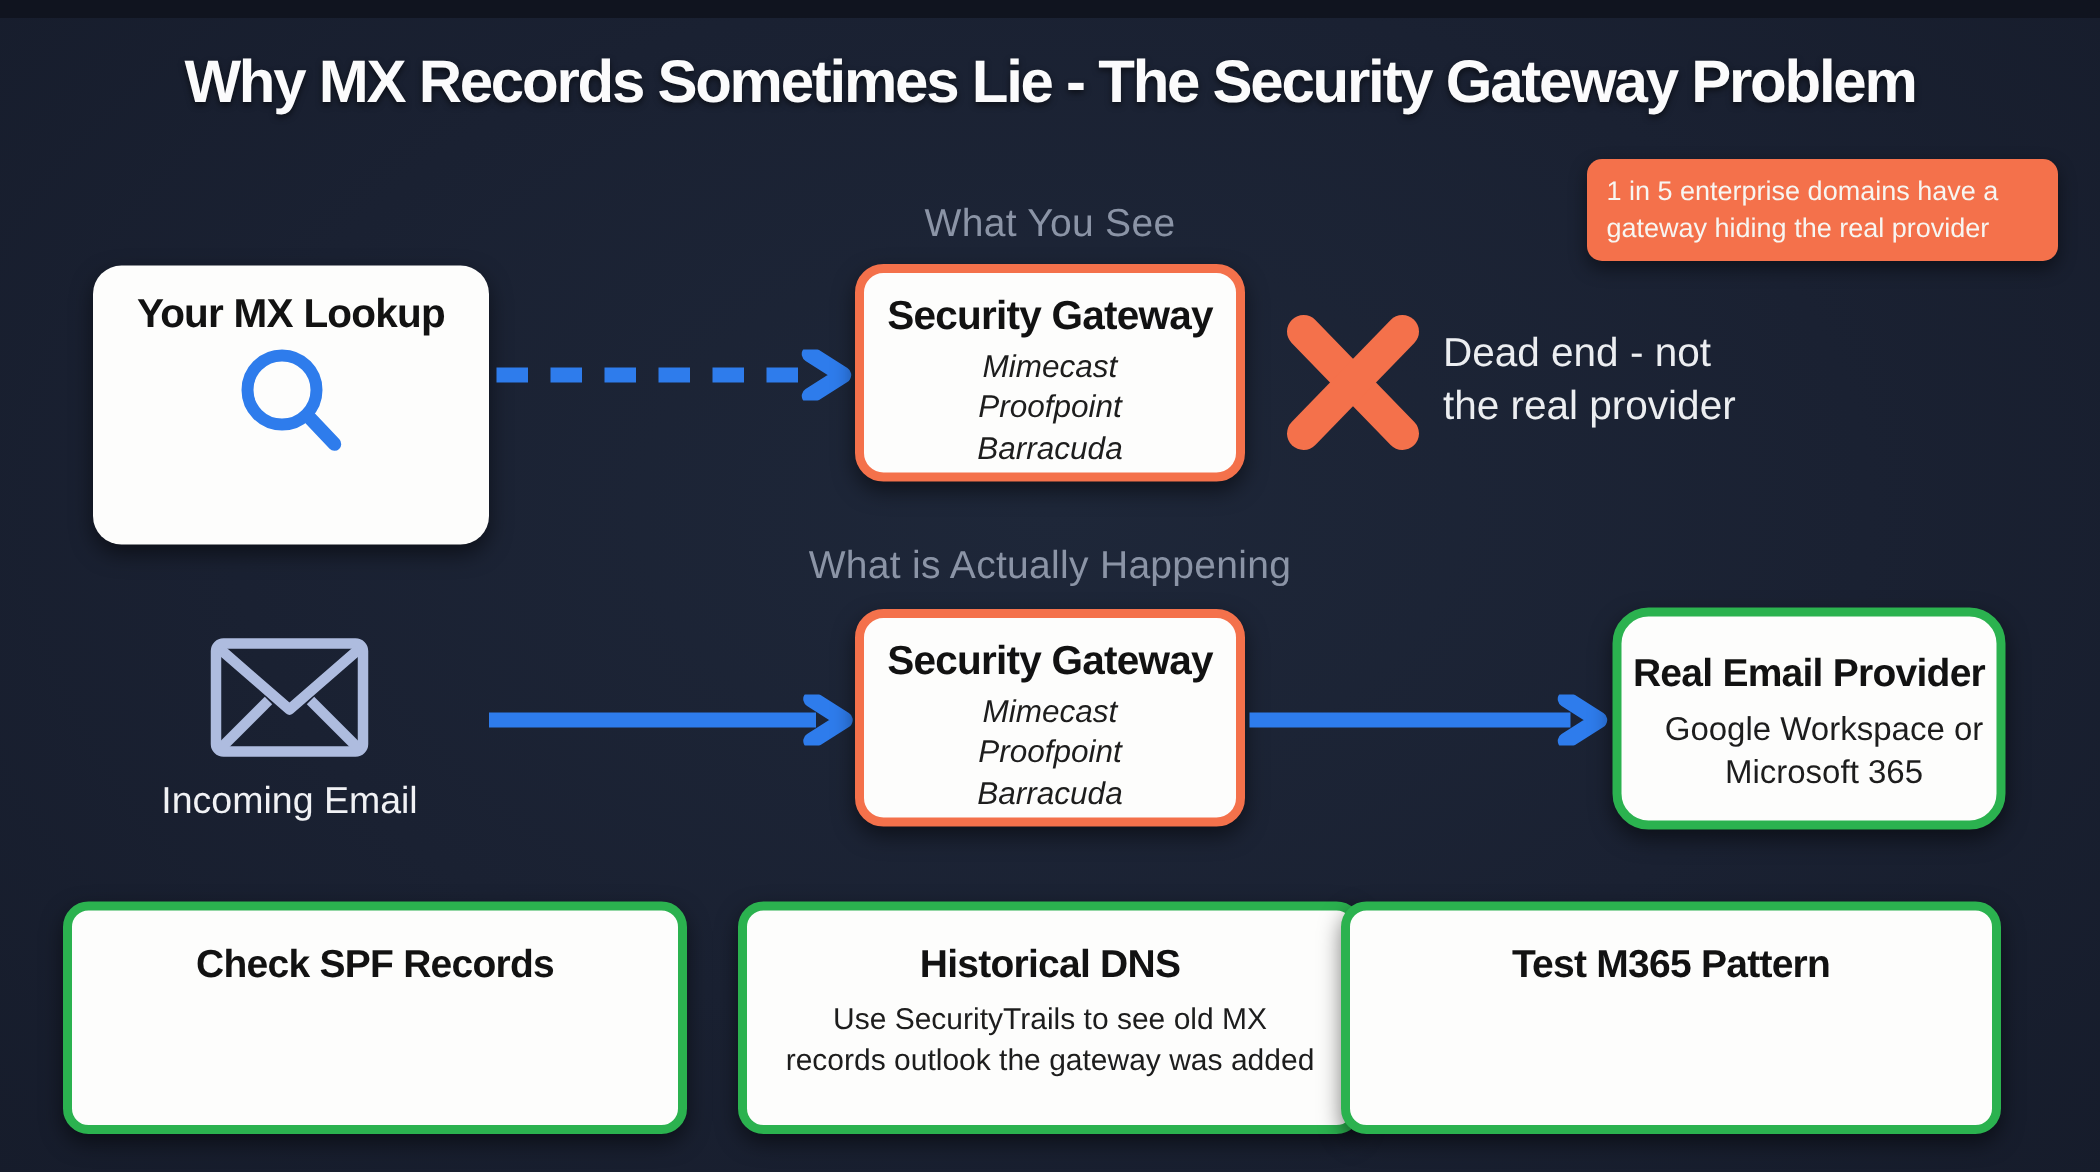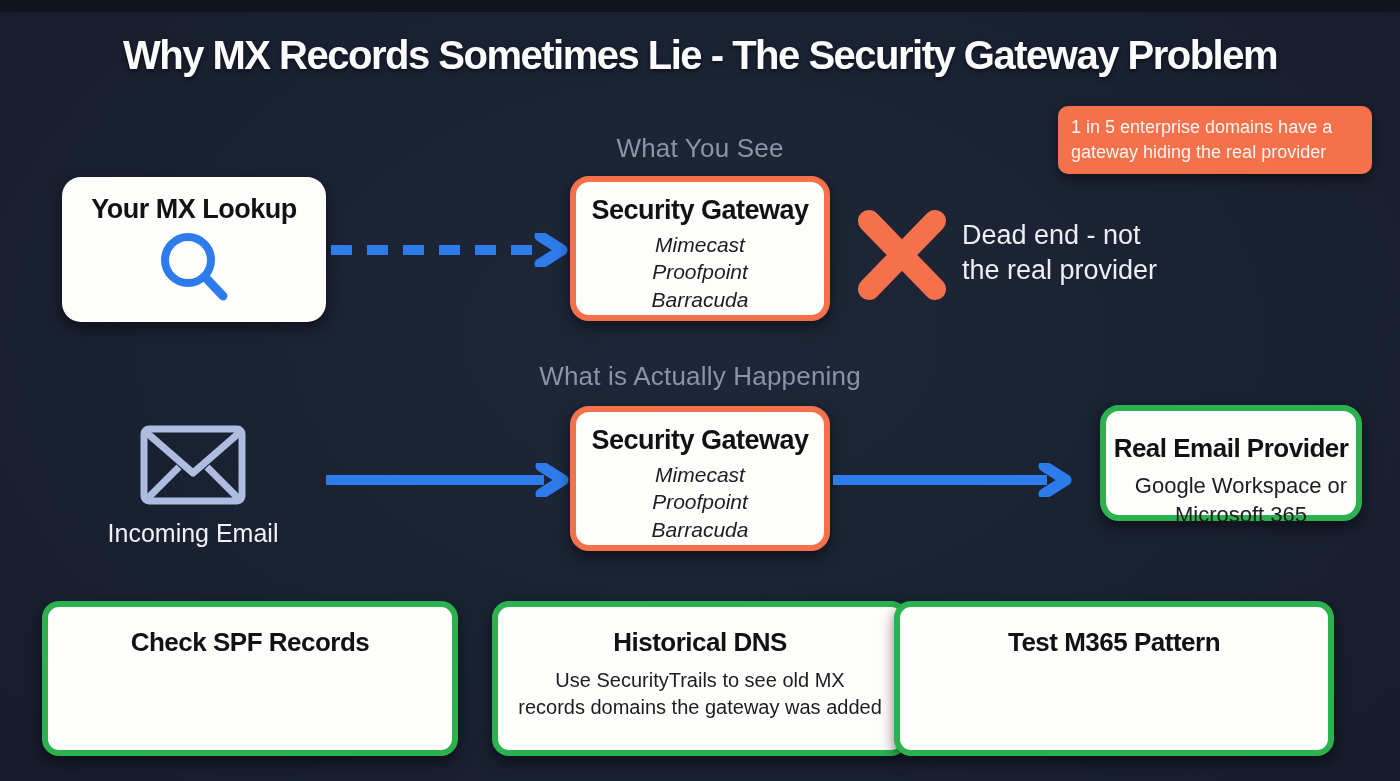--- a/index.html
+++ b/index.html
@@ -63,31 +63,31 @@
     font-weight: bold;
     color: #121212;
     font-size: 27px;
     letter-spacing: -0.5px;
   }
   .card-body {
     color: #1d1d1d;
     white-space: pre-line;
   }
 
-  .lookup-box { left: 62px; top: 165px; width: 264px; height: 145px; padding-top: 17px; }
+  .lookup-box { left: 62px; top: 165px; width: 264px; height: 186px; padding-top: 17px; }
   .lookup-box .search-wrap { margin-top: 4px; }
 
   .gateway-border { border: 6px solid #f4714b; }
   .green-border  { border: 6px solid #2bb24f; }
 
   .gateway-box-1 { left: 570px; top: 164px; width: 260px; height: 145px; padding-top: 13px; }
   .gateway-box-2 { left: 570px; top: 394px; width: 260px; height: 145px; padding-top: 13px; }
   .gateway-box .card-body, .gw-body { font-size: 21px; line-height: 1.3; margin-top: 5px; font-style: italic; }
 
-  .provider-box { left: 1100px; top: 393px; width: 262px; height: 116px; padding-top: 22px; }
+  .provider-box { left: 1075px; top: 393px; width: 262px; height: 148px; padding-top: 22px; border-radius: 24px; }
   .provider-box .card-title { font-size: 26px; }
   .provider-box .card-body { font-size: 22px; line-height: 1.3; margin-top: 8px; padding-left: 20px; }
 
   .dead-end-text {
     position: absolute;
     left: 962px; top: 206px;
     color: #eceef1;
     font-size: 27px;
     line-height: 1.3;
     white-space: pre-line;
@@ -200,20 +200,20 @@
 Microsoft 365</div>
   </div>
 
   <div class="card green-border tip-box tip-1">
     <div class="card-title">Check SPF Records</div>
   </div>
 
   <div class="card green-border tip-box tip-2">
     <div class="card-title">Historical DNS</div>
     <div class="card-body">Use SecurityTrails to see old MX
-records domains the gateway was added</div>
+records outlook the gateway was added</div>
   </div>
 
   <div class="card green-border tip-box tip-3">
     <div class="card-title">Test M365 Pattern</div>
   </div>
 
 </div>
 
 </body></html>

